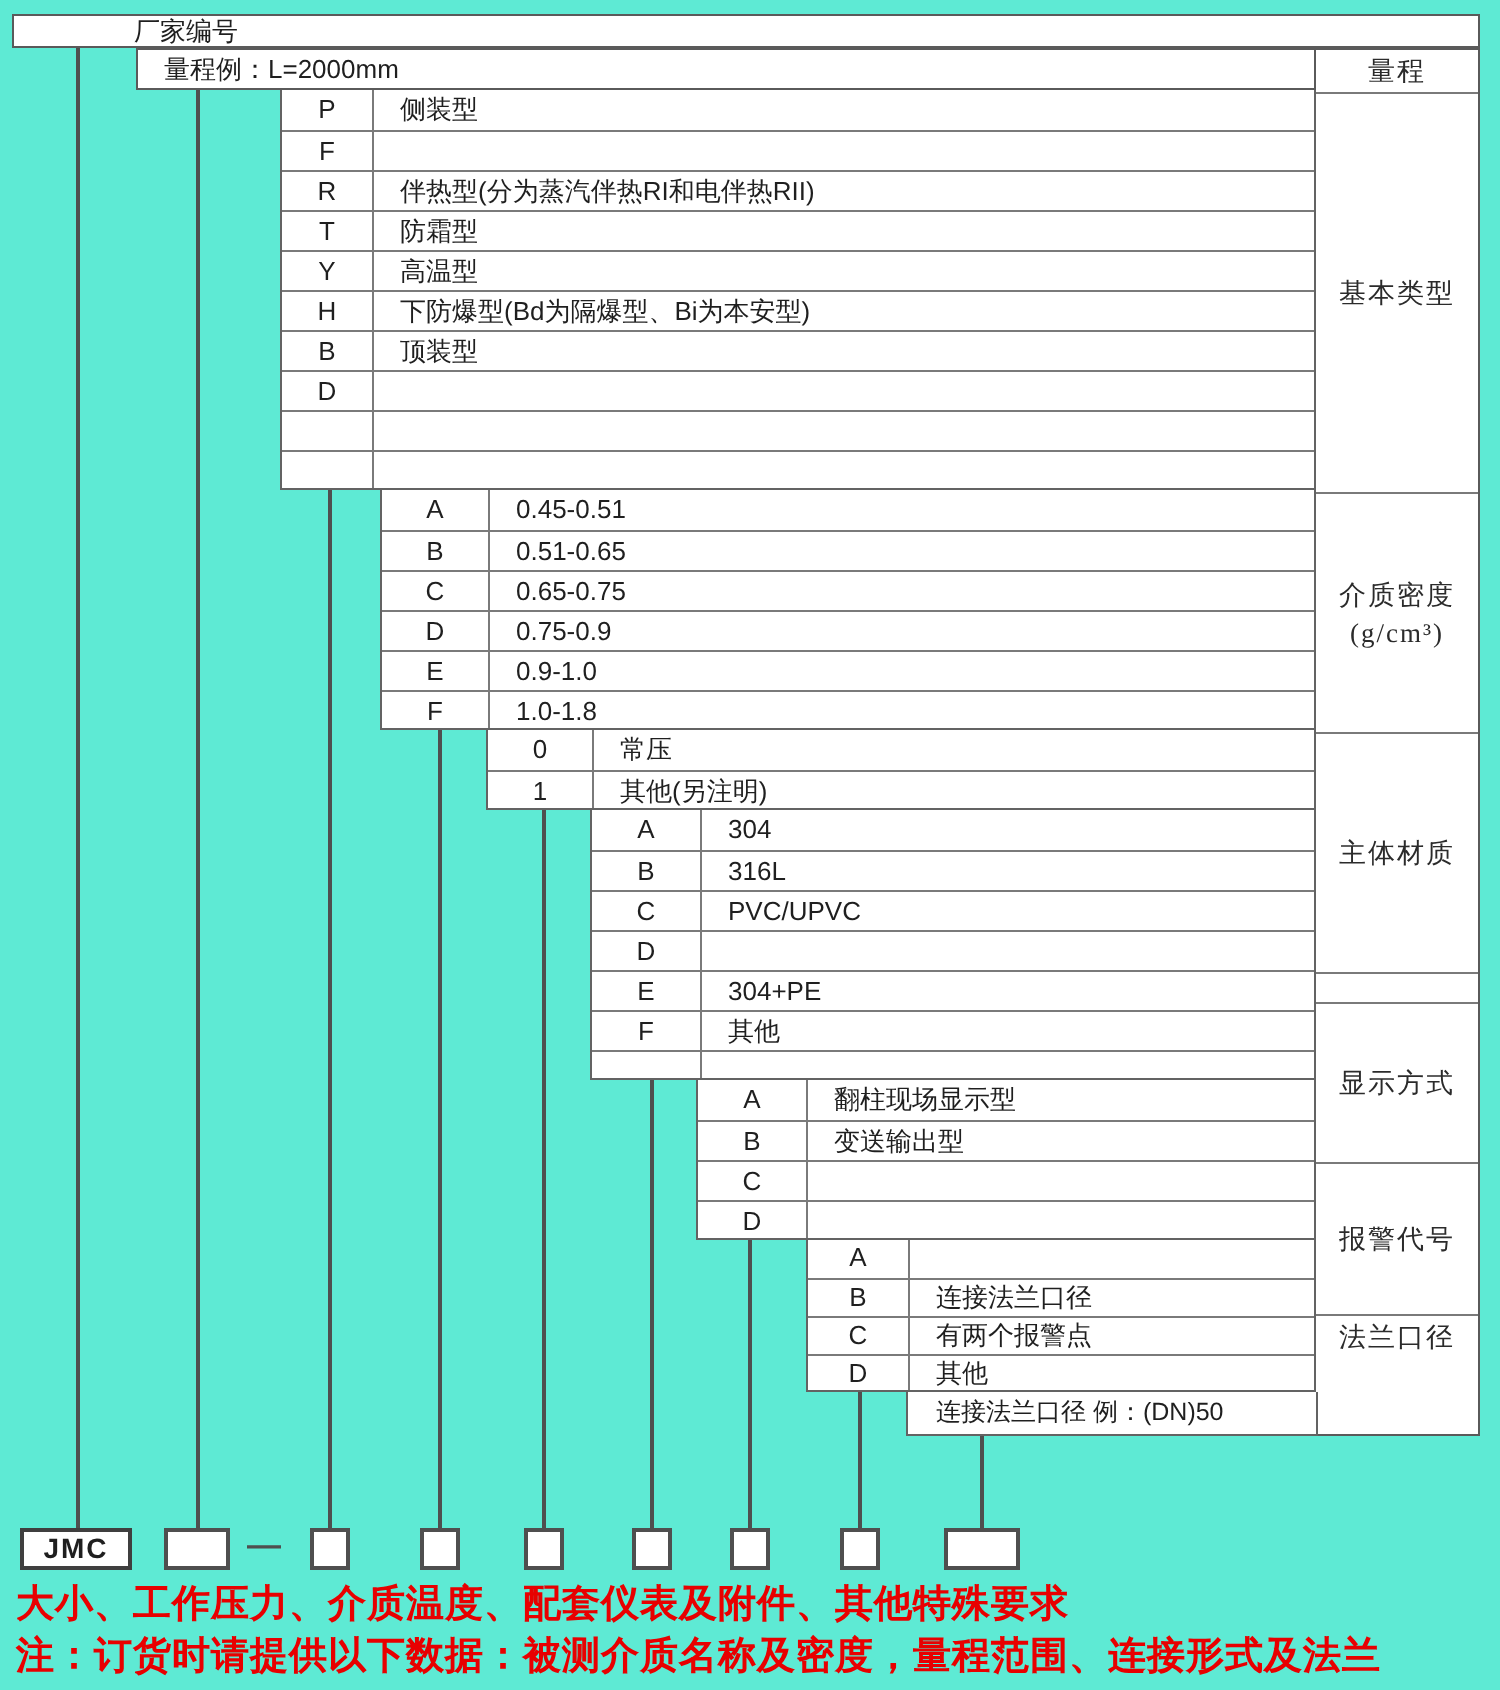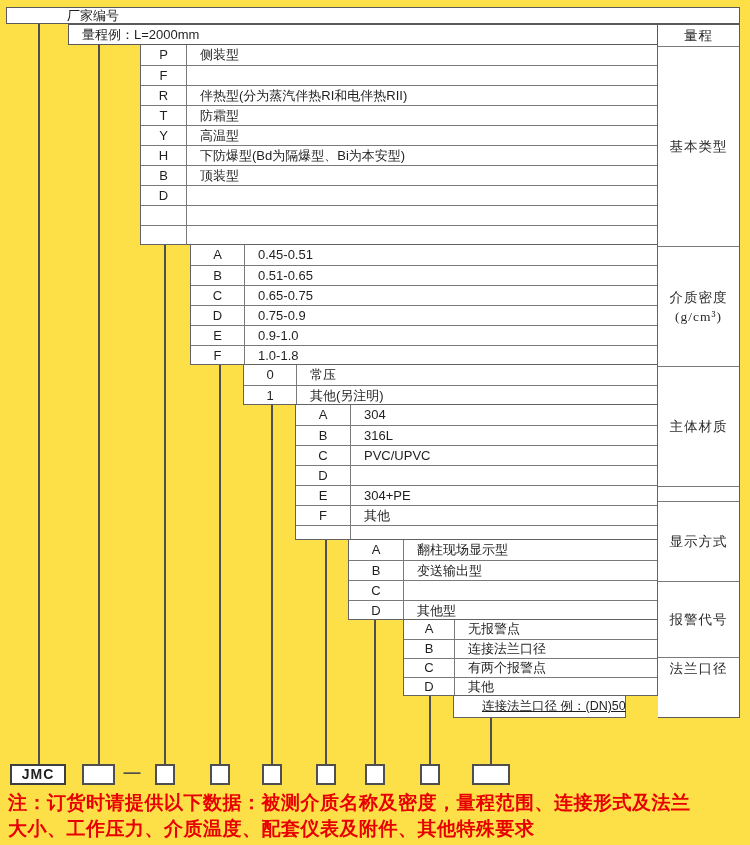--- a/index.html
+++ b/index.html
@@ -1,36 +1,36 @@
 <!DOCTYPE html>
 <html><head>
 <meta charset="utf-8">
 <style>
   html,body{margin:0;padding:0;background:#ffffff;}
   #diagram{
-    position:relative;width:750px;height:845px;background:#fde047;
+    position:relative;width:750px;height:845px;background:#5eead4;
     font-family:"Liberation Sans","DejaVu Sans",sans-serif;
     color:#1f1f1f;overflow:hidden;
   }
   .abs{position:absolute;box-sizing:border-box;}
   
   .factory{left:6px;top:7px;width:734px;height:17px;border:1px solid #5a5a5a;
     font-size:13px;line-height:15px;padding-left:60px;background:#fff;}
   .range{left:68px;top:24px;width:590px;height:21px;border:1px solid #5a5a5a;
     font-size:13px;line-height:19px;padding-left:13px;background:#fff;}
   
   .sec-table{position:absolute;box-sizing:border-box;border:1px solid #636363;border-top:none;background:#fff;}
   .sec-row{box-sizing:border-box;display:flex;font-size:13px;}
   .sec-row + .sec-row{border-top:1px solid #7a7a7a;}
   .sec-row .code{flex:0 0 auto;text-align:center;}
   .sec-row .desc{flex:1 1 auto;padding-left:14px;white-space:nowrap;overflow:hidden;}
   .divider{position:absolute;top:0;bottom:0;width:1px;background:#7a7a7a;}
   
-  .flange-row{left:453px;top:696px;width:173px;height:22px;border:1px solid #636363;border-top:none;
-    font-size:12.5px;line-height:21px;padding-left:28px;background:#fff;white-space:nowrap;text-decoration:underline;}
+  .flange-row{left:453px;top:696px;width:206px;height:22px;border:1px solid #636363;border-top:none;
+    font-size:12.5px;line-height:21px;padding-left:14px;background:#fff;white-space:nowrap;}
   
   #label-col{left:658px;top:24px;width:82px;height:694px;border:1px solid #5a5a5a;border-left:none;background:#fff;}
   .label-cell{box-sizing:border-box;display:flex;flex-direction:column;align-items:center;justify-content:center;
     font-family:"Liberation Serif","DejaVu Serif",serif;font-size:13.5px;letter-spacing:1px;color:#2b2b2b;line-height:19px;}
   .label-cell + .label-cell{border-top:1px solid #7a7a7a;}
   
   .vline{position:absolute;width:2px;background:#4f4f4f;}
   
   .cbox{position:absolute;box-sizing:border-box;border:2px solid #4f4f4f;background:#fff;}
   .jmc-box{left:10px;top:764px;width:56px;height:21px;border:2px solid #3f3f3f;
@@ -197,28 +197,26 @@
         </div>
         <div class="sec-row" style="height: 20px; line-height: 19px;">
           <div class="code" style="width: 54px;">B</div>
           <div class="desc">变送输出型</div>
         </div>
         <div class="sec-row" style="height: 20px; line-height: 19px;">
           <div class="code" style="width: 54px;">C</div>
         </div>
         <div class="sec-row" style="height: 20px; line-height: 19px;">
           <div class="code" style="width: 54px;">D</div>
-          <div class="desc">其他型</div>
         </div>
         <div class="divider" style="left: 54px;"></div>
       </div>
       <div class="sec-table" style="left: 403px; top: 620px; width: 255px; height: 76px;">
         <div class="sec-row" style="height: 19px; line-height: 18px;">
           <div class="code" style="width: 50px;">A</div>
-          <div class="desc">无报警点</div>
         </div>
         <div class="sec-row" style="height: 19px; line-height: 18px;">
           <div class="code" style="width: 50px;">B</div>
           <div class="desc">连接法兰口径</div>
         </div>
         <div class="sec-row" style="height: 19px; line-height: 18px;">
           <div class="code" style="width: 50px;">C</div>
           <div class="desc">有两个报警点</div>
         </div>
         <div class="sec-row" style="height: 19px; line-height: 18px;">
@@ -256,17 +254,17 @@
       <div class="cbox" style="left: 155px; top: 764px; width: 20px; height: 21px;"></div>
       <div class="cbox" style="left: 210px; top: 764px; width: 20px; height: 21px;"></div>
       <div class="cbox" style="left: 262px; top: 764px; width: 20px; height: 21px;"></div>
       <div class="cbox" style="left: 316px; top: 764px; width: 20px; height: 21px;"></div>
       <div class="cbox" style="left: 365px; top: 764px; width: 20px; height: 21px;"></div>
       <div class="cbox" style="left: 420px; top: 764px; width: 20px; height: 21px;"></div>
       <div class="cbox" style="left: 472px; top: 764px; width: 38px; height: 21px;"></div>
     </div>
 
   <div class="abs note">
+    <div>大小、工作压力、介质温度、配套仪表及附件、其他特殊要求</div>
     <div>注：订货时请提供以下数据：被测介质名称及密度，量程范围、连接形式及法兰</div>
-    <div>大小、工作压力、介质温度、配套仪表及附件、其他特殊要求</div>
   </div>
 
 </div>
 
 </body></html>

